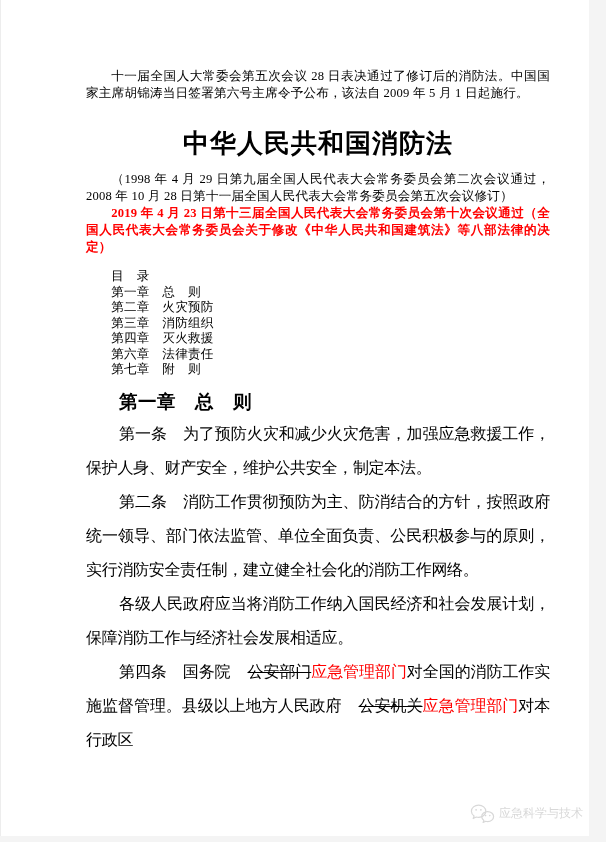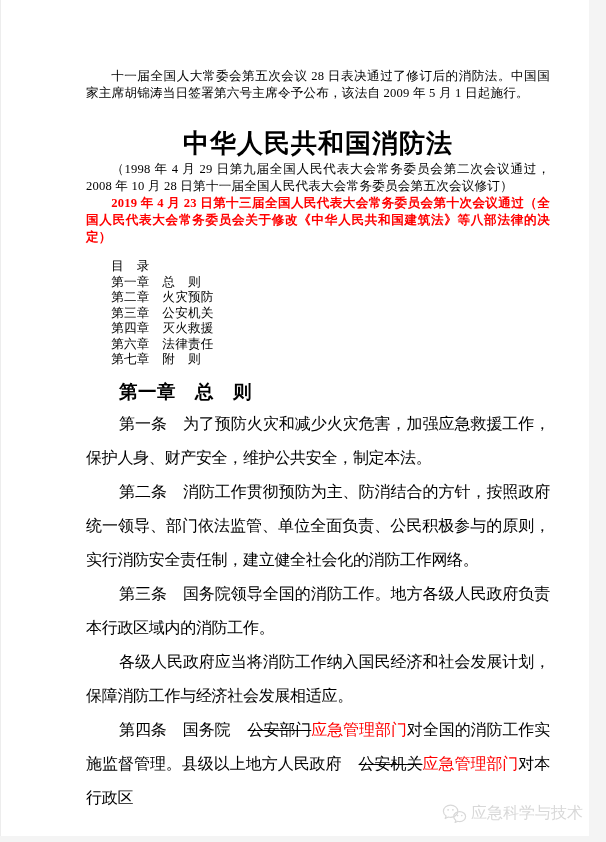--- a/index.html
+++ b/index.html
@@ -15,21 +15,21 @@
     padding:68px 39px 0 85px;
   }
   
   .small{font-size:12.6px;line-height:17px;margin:0;text-align:justify;letter-spacing:.2px;}
   .fl-indent{text-indent:2em;}
   
   .doc-title{
     font-size:26px;line-height:31px;font-weight:bold;text-align:center;
     margin:26px 0 0;letter-spacing:1px;
   }
-  .enact{margin-top:2px;}
+  .enact{margin-top:12px;}
   .amend{color:var(--amend-red,#ff0000);font-weight:bold;margin-top:0;}
   
   .toc{margin-top:13px;}
   .toc-line{font-size:12.6px;line-height:15.5px;margin:0;text-indent:2em;letter-spacing:.2px;}
   #toc-list{margin:0;padding:0;list-style:none;}
   #toc-list li{font-size:12.6px;line-height:15.5px;text-indent:2em;letter-spacing:.2px;}
   
   .chapter-heading{
     font-size:18.5px;line-height:30px;font-weight:bold;margin:9px 0 0;
     text-indent:33px;letter-spacing:.5px;
@@ -38,21 +38,21 @@
   #articles{margin:0;}
   .body-para{
     font-size:16px;line-height:34px;margin:0;text-align:justify;
     text-indent:33px;letter-spacing:-0.3px;
   }
   .strike{text-decoration:line-through;margin-left:17px;}
   .ins-red{color:var(--ins-red,#ff0000);}
   
   .watermark{
     position:absolute;right:6px;bottom:12px;display:flex;align-items:flex-end;gap:4px;
-    color:var(--wm-gray,#d8d8d8);font-size:16px;line-height:22px;
+    color:var(--wm-gray,#d8d8d8);font-size:12px;line-height:22px;
     font-family:"Liberation Sans","DejaVu Sans",sans-serif;
     user-select:none;
   }
   .wm-icon{display:inline-flex;align-items:center;}
   
   .right-strip{position:absolute;top:0;right:0;width:17px;height:842px;background:#f4f4f4;}
   .bottom-strip{position:absolute;left:0;bottom:0;width:606px;height:6px;background:#f4f4f4;}
 </style>
 </head>
 <body>
@@ -66,33 +66,32 @@
 
     <p class="small fl-indent enact">（1998 年 4 月 29 日第九届全国人民代表大会常务委员会第二次会议通过，2008 年 10 月 28 日第十一届全国人民代表大会常务委员会第五次会议修订）</p>
 
     <p class="small fl-indent amend">2019 年 4 月 23 日第十三届全国人民代表大会常务委员会第十次会议通过（全国人民代表大会常务委员会关于修改《中华人民共和国建筑法》等八部法律的决定）</p>
 
     <div class="toc">
       <p class="toc-line">目　录</p>
       <ul id="toc-list">
           <li>第一章　总　则</li>
           <li>第二章　火灾预防</li>
-          <li>第三章　公安机关</li>
+          <li>第三章　消防组织</li>
           <li>第四章　灭火救援</li>
           <li>第六章　法律责任</li>
           <li>第七章　附　则</li>
         </ul>
     </div>
 
     <h2 class="chapter-heading">第一章　总　则</h2>
 
     <div id="articles">
         <p class="body-para"><span>第一条　为了预防火灾和减少火灾危害，加强应急救援工作，保护人身、财产安全，维护公共安全，制定本法。</span></p>
         <p class="body-para"><span>第二条　消防工作贯彻预防为主、防消结合的方针，按照政府统一领导、部门依法监管、单位全面负责、公民积极参与的原则，实行消防安全责任制，建立健全社会化的消防工作网络。</span></p>
-        <p class="body-para"><span>第三条　国务院领导全国的消防工作。地方各级人民政府负责本行政区域内的消防工作。</span></p>
         <p class="body-para"><span>各级人民政府应当将消防工作纳入国民经济和社会发展计划，保障消防工作与经济社会发展相适应。</span></p>
         <p class="body-para"><span>第四条　国务院</span><span class="strike">公安部门</span><span class="ins-red">应急管理部门</span><span>对全国的消防工作实施监督管理。县级以上地方人民政府</span><span class="strike">公安机关</span><span class="ins-red">应急管理部门</span><span>对本行政区</span></p>
       </div>
 
     <div class="watermark">
       <span class="wm-icon">
         <svg width="25" height="21" viewBox="0 0 25 21" aria-hidden="true">
           <g fill="none" stroke="#d8d8d8" stroke-width="1.2" stroke-linejoin="round">
             <path d="M15.8 8.2c0 3.4-3.2 6.1-7.2 6.1-.8 0-1.6-.1-2.3-.3L3.2 15.5l.9-2.5C2.5 11.9 1.4 10.2 1.4 8.2c0-3.4 3.2-6.1 7.2-6.1s7.2 2.7 7.2 6.1z"></path>
             <path d="M23.6 13.6c0 2.8-2.6 5-5.9 5-.7 0-1.3-.1-1.9-.3l-2.7 1.2.8-2.1c-1.3-.9-2.2-2.3-2.2-3.8 0-2.8 2.7-5 5.9-5s6 2.2 6 5z"></path>

